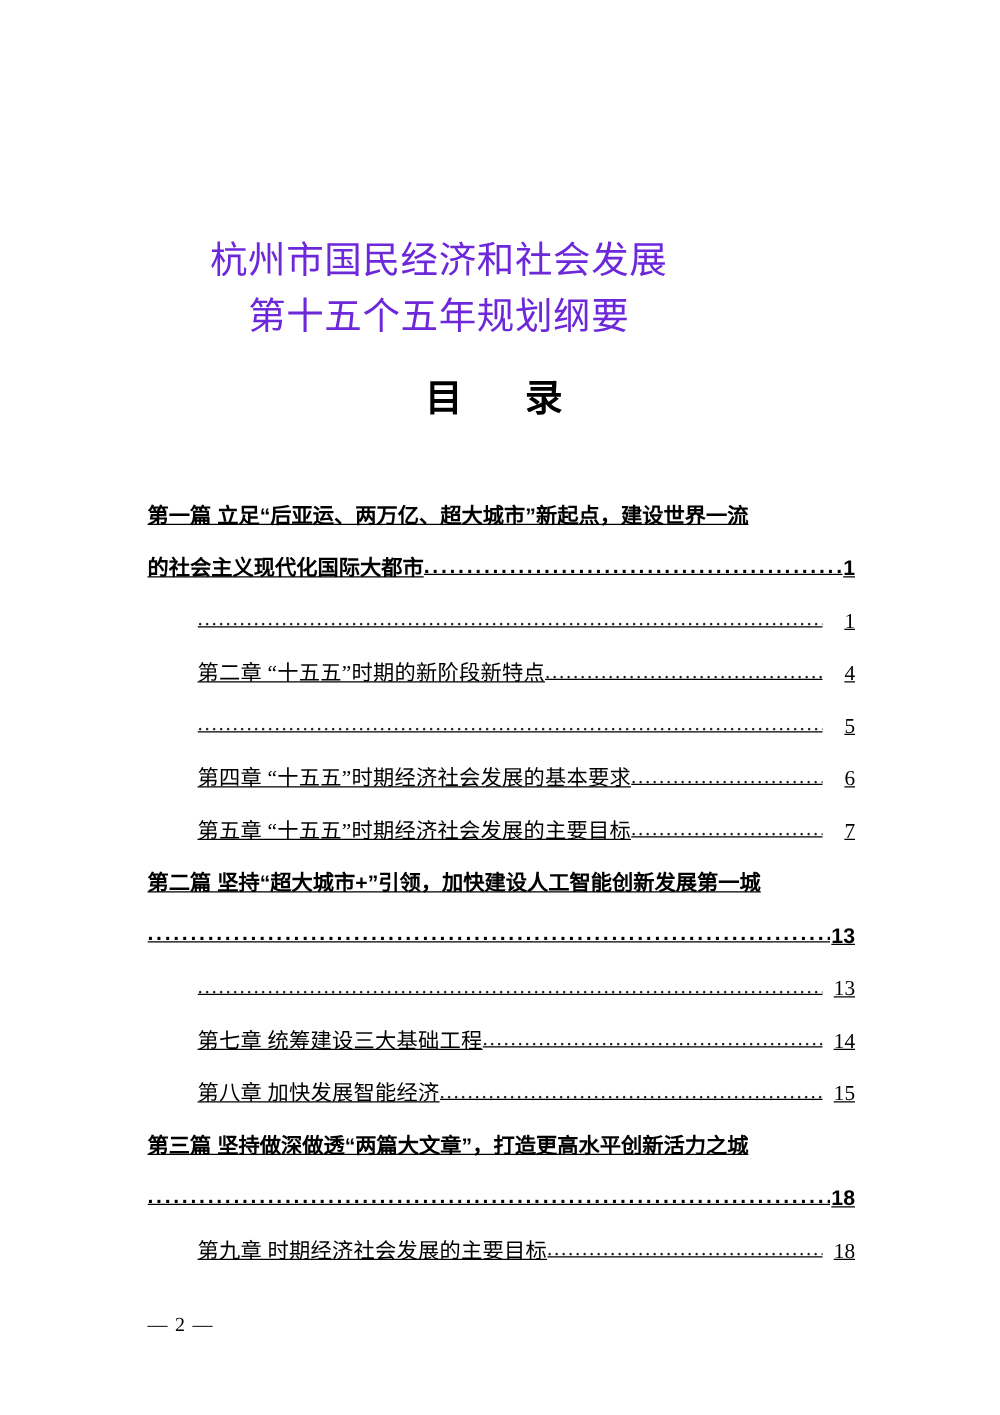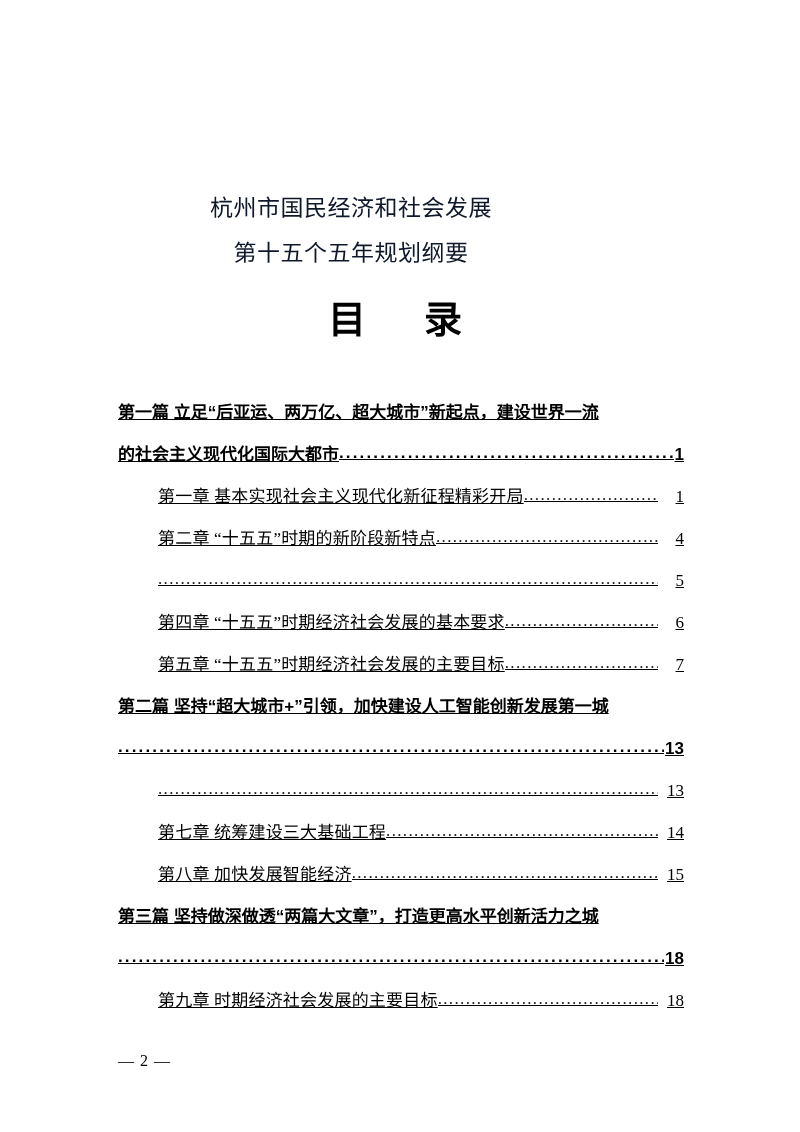--- a/index.html
+++ b/index.html
@@ -25,38 +25,38 @@
   }
 
   
   .doc-title {
     position: absolute;
     left: 0;
     top: 186px;
     width: 702px;
     text-align: center;
     font-family: "Liberation Serif", "DejaVu Serif", serif;
-    font-size: 23px;
+    font-size: 30px;
     line-height: 45px;
     letter-spacing: 0.5px;
-    color: #0f172a;
+    color: #6d28d9;
     font-weight: 400;
   }
   .doc-title .t-line { display: block; white-space: nowrap; }
 
   
   .toc-heading {
     position: absolute;
     left: 0;
     top: 300px;
     width: 800px;
     text-align: center;
     font-family: "Liberation Sans", "DejaVu Sans", sans-serif;
     font-weight: 700;
-    font-size: 38px;
+    font-size: 30px;
     line-height: 40px;
     letter-spacing: 10px;
     color: #000;
   }
 
   
   .toc {
     position: absolute;
     left: 118px;
     top: 392px;
@@ -174,21 +174,20 @@
   <div class="toc">
       <div class="toc-entry entry-part">
         <div class="entry-title">第一篇  立足“后亚运、两万亿、超大城市”新起点，建设世界一流</div>
         <div class="leader-row">
           <span class="entry-title" style="flex: 0 0 auto;">的社会主义现代化国际大都市</span>
           <span class="leader">........................................................................................................................................................................................................</span>
           <span class="page-num">1</span>
         </div>
       </div>
       <div class="toc-entry entry-chapter w-narrow">
-        <span class="entry-title">第一章  基本实现社会主义现代化新征程精彩开局</span>
         <span class="leader">........................................................................................................................................................................................................</span>
         <span class="page-num">1</span>
       </div>
       <div class="toc-entry entry-chapter w-narrow">
         <span class="entry-title">第二章  “十五五”时期的新阶段新特点</span>
         <span class="leader">........................................................................................................................................................................................................</span>
         <span class="page-num">4</span>
       </div>
       <div class="toc-entry entry-chapter w-narrow">
         <span class="leader">........................................................................................................................................................................................................</span>

